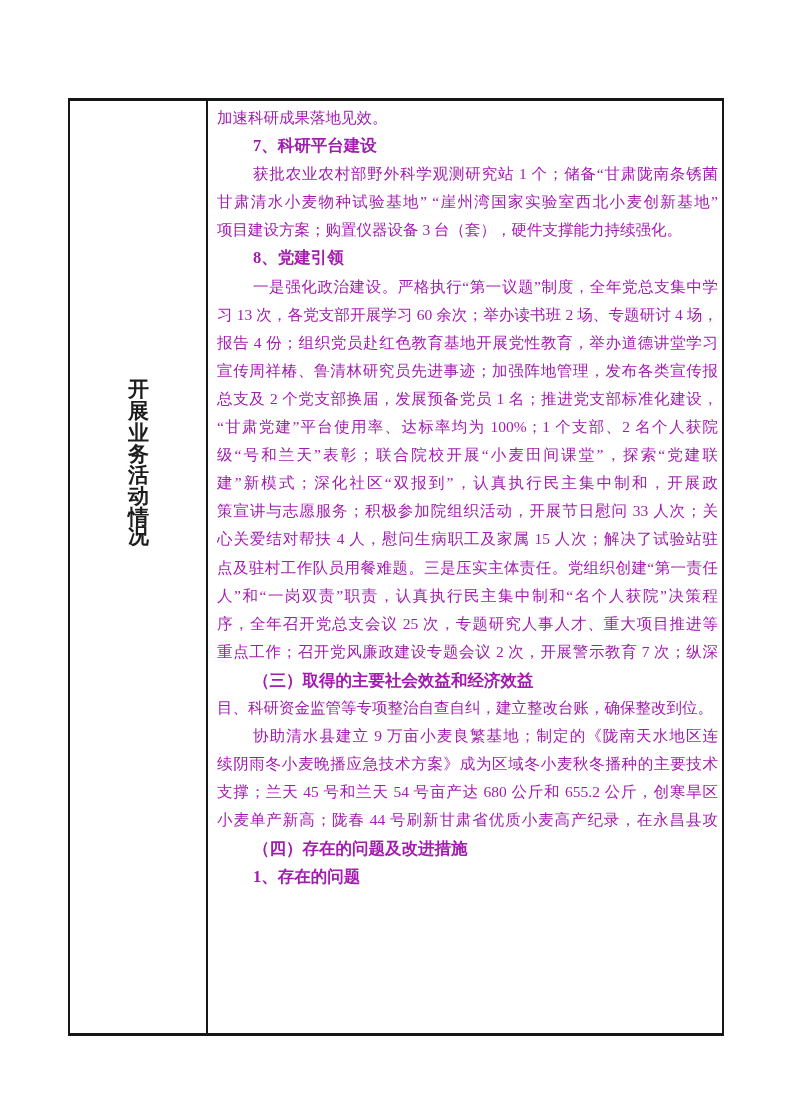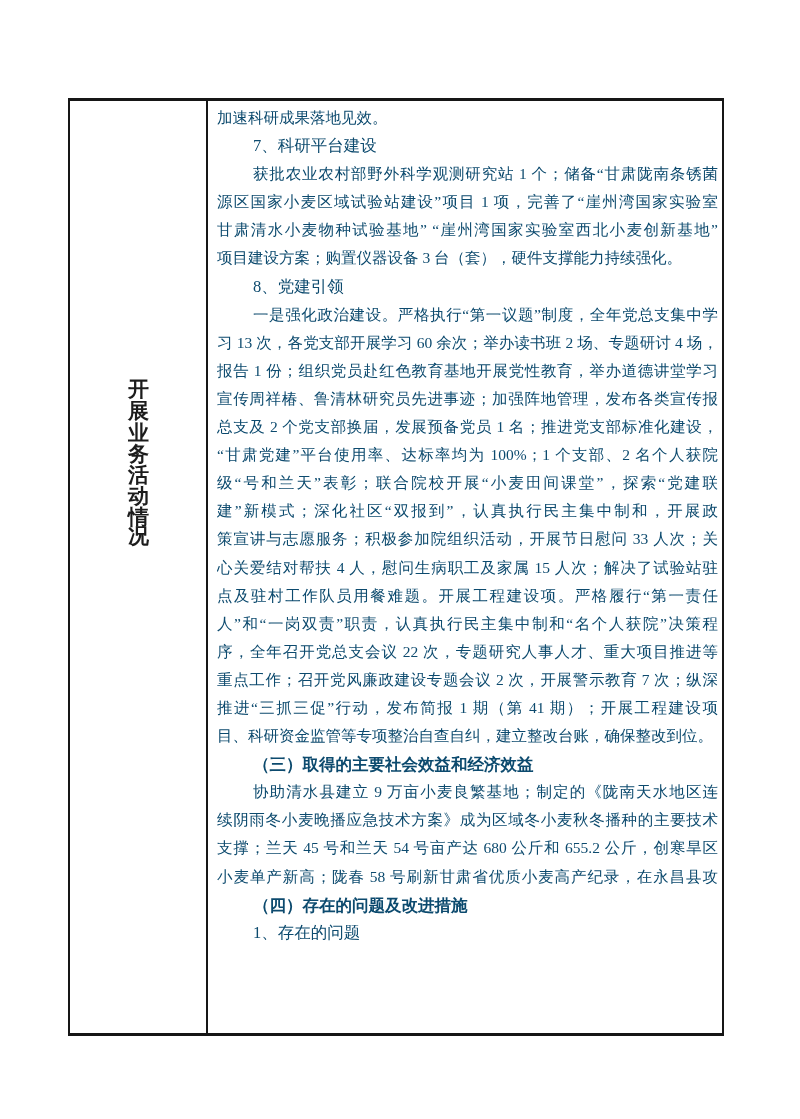--- a/index.html
+++ b/index.html
@@ -51,67 +51,65 @@
     overflow:hidden;
   }
   .line {
     font-size:15.5px;
     line-height:28.1px;
     height:28.1px;
     white-space:nowrap;
     overflow:hidden;
     text-align:justify;
     text-align-last:justify;
-    color:#0c4a6e;
+    color:#a21caf;
   }
   .line.end { text-align-last:left; }
   .line.ind { text-indent:36px; }
-  .line.kai { font-weight:400; font-size:16.5px; }
+  .line.kai { font-weight:700; font-size:16.5px; }
   .line.hei {
     font-weight:700;
     font-family:"Liberation Sans", sans-serif;
     font-size:16.5px;
   }
 </style>
 </head>
 <body>
 
 <div class="page">
   <div class="form-table">
     <div class="cell-left">
       <div class="vertical-label">开展业务活动情况</div>
     </div>
     <div class="cell-right">
       <div>
           <div class="line body end">加速科研成果落地见效。</div>
           <div class="line kai ind end">7、科研平台建设</div>
           <div class="line body ind">获批农业农村部野外科学观测研究站 1 个；储备“甘肃陇南条锈菌</div>
-          <div class="line body">源区国家小麦区域试验站建设”项目 1 项，完善了“崖州湾国家实验室</div>
           <div class="line body">甘肃清水小麦物种试验基地” “崖州湾国家实验室西北小麦创新基地”</div>
           <div class="line body end">项目建设方案；购置仪器设备 3 台（套），硬件支撑能力持续强化。</div>
           <div class="line kai ind end">8、党建引领</div>
           <div class="line body ind">一是强化政治建设。严格执行“第一议题”制度，全年党总支集中学</div>
           <div class="line body">习 13 次，各党支部开展学习 60 余次；举办读书班 2 场、专题研讨 4 场，</div>
-          <div class="line body">报告 1 份；组织党员赴红色教育基地开展党性教育，举办道德讲堂学习</div>
+          <div class="line body">报告 4 份；组织党员赴红色教育基地开展党性教育，举办道德讲堂学习</div>
           <div class="line body">宣传周祥椿、鲁清林研究员先进事迹；加强阵地管理，发布各类宣传报</div>
           <div class="line body">总支及 2 个党支部换届，发展预备党员 1 名；推进党支部标准化建设，</div>
           <div class="line body">“甘肃党建”平台使用率、达标率均为 100%；1 个支部、2 名个人获院</div>
           <div class="line body">级“号和兰天”表彰；联合院校开展“小麦田间课堂”，探索“党建联</div>
           <div class="line body">建”新模式；深化社区“双报到”，认真执行民主集中制和，开展政</div>
           <div class="line body">策宣讲与志愿服务；积极参加院组织活动，开展节日慰问 33 人次；关</div>
           <div class="line body">心关爱结对帮扶 4 人，慰问生病职工及家属 15 人次；解决了试验站驻</div>
-          <div class="line body">点及驻村工作队员用餐难题。开展工程建设项。严格履行“第一责任</div>
+          <div class="line body">点及驻村工作队员用餐难题。三是压实主体责任。党组织创建“第一责任</div>
           <div class="line body">人”和“一岗双责”职责，认真执行民主集中制和“名个人获院”决策程</div>
-          <div class="line body">序，全年召开党总支会议 22 次，专题研究人事人才、重大项目推进等</div>
+          <div class="line body">序，全年召开党总支会议 25 次，专题研究人事人才、重大项目推进等</div>
           <div class="line body">重点工作；召开党风廉政建设专题会议 2 次，开展警示教育 7 次；纵深</div>
-          <div class="line body">推进“三抓三促”行动，发布简报 1 期（第 41 期）；开展工程建设项</div>
+          <div class="line hei ind end">（三）取得的主要社会效益和经济效益</div>
           <div class="line body end">目、科研资金监管等专项整治自查自纠，建立整改台账，确保整改到位。</div>
-          <div class="line hei ind end">（三）取得的主要社会效益和经济效益</div>
           <div class="line body ind">协助清水县建立 9 万亩小麦良繁基地；制定的《陇南天水地区连</div>
           <div class="line body">续阴雨冬小麦晚播应急技术方案》成为区域冬小麦秋冬播种的主要技术</div>
           <div class="line body">支撑；兰天 45 号和兰天 54 号亩产达 680 公斤和 655.2 公斤，创寒旱区</div>
-          <div class="line body">小麦单产新高；陇春 58 号刷新甘肃省优质小麦高产纪录，在永昌县攻</div>
+          <div class="line body">小麦单产新高；陇春 44 号刷新甘肃省优质小麦高产纪录，在永昌县攻</div>
           <div class="line hei ind end">（四）存在的问题及改进措施</div>
           <div class="line kai ind end">1、存在的问题</div>
         </div>
     </div>
   </div>
 </div>
 
 </body></html>

